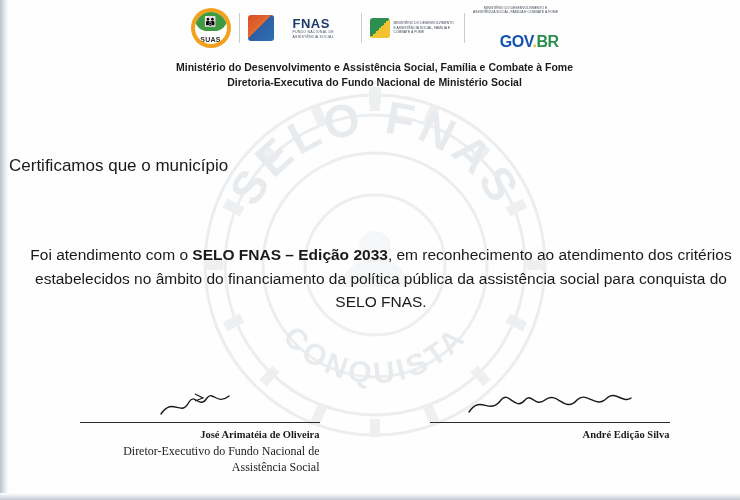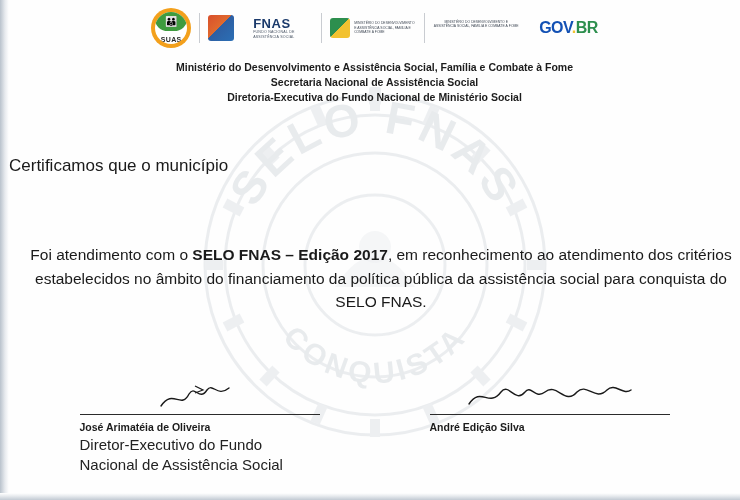--- a/index.html
+++ b/index.html
@@ -161,22 +161,22 @@
   .min-logo .mtxt {
     font-size: 3.4px;
     color: #3f4855;
     line-height: 1.3;
     max-width: 62px;
   }
 
   
   .govbr {
     display: flex;
-    flex-direction: row;
-    align-items: flex-start;
+    flex-direction: column;
+    align-items: flex-end;
     gap: 20px;
   }
   .govbr .top {
     font-size: 3.4px;
     color: #3f4855;
     line-height: 1.25;
     text-align: center;
     max-width: 86px;
   }
   .govbr .brand {
@@ -242,41 +242,42 @@
     position: absolute;
     bottom: 18px;
     left: 0;
     width: 731px;
     display: flex;
     justify-content: center;
     gap: 110px;
   }
   .sig {
     width: 240px;
-    text-align: left;
+    text-align: right;
     position: relative;
+    font-family: Liberation Serif, serif;
   }
   .sig .scribble {
     height: 34px;
     display: flex;
     align-items: flex-end;
     justify-content: center;
   }
   .sig .rule {
     border-top: 1px solid #2b2b2b;
     margin: 2px 0 5px 0;
   }
   .sig .name {
     font-size: 10.5px;
     font-weight: bold;
     color: #1b1b1b;
     line-height: 1.35;
   }
   .sig .role {
-    font-size: 15px;
+    font-size: 12px;
     color: #222;
     line-height: 1.35;
   }
 </style>
 </head>
 <body>
 
 <div class="page">
 
   <div class="edge-left"></div>
@@ -374,28 +375,27 @@
           <div class="top">MINISTÉRIO DO DESENVOLVIMENTO E ASSISTÊNCIA SOCIAL, FAMÍLIA E COMBATE À FOME</div>
           <div class="brand">
             <span class="g">GOV</span><span class="b">.</span><span class="r">BR</span>
           </div>
         </div>
       </div>
     </div>
 
     <div class="header">
       <div>Ministério do Desenvolvimento e Assistência Social, Família e Combate à Fome</div>
-      <div>Secretaria Nacional de Assistência Social</div>
       <div>Diretoria-Executiva do Fundo Nacional de Ministério Social</div>
     </div>
 
     <div class="certify">Certificamos que o município</div>
 
     <div class="paragraph">
-      <span>Foi atendimento com o </span><b>SELO FNAS – Edição 2017</b><span>, em reconhecimento ao atendimento dos critérios estabelecidos no âmbito do financiamento da política pública da assistência social para conquista do SELO FNAS.</span>
+      <span>Foi atendimento com o </span><b>SELO FNAS – Edição 2033</b><span>, em reconhecimento ao atendimento dos critérios estabelecidos no âmbito do financiamento da política pública da assistência social para conquista do SELO FNAS.</span>
     </div>
 
     <div class="signatures">
 
       <div class="sig">
         <div class="scribble">
           <svg width="90" height="30" viewBox="0 0 90 30" aria-hidden="true">
             <path d="M6 24 C 18 6, 26 28, 34 12 C 40 2, 44 20, 52 8 C 58 0, 62 16, 74 6" fill="none" stroke="#1a1a1a" stroke-width="1.4" stroke-linecap="round"></path>
             <path d="M40 4 l 8 4 l -8 3" fill="none" stroke="#1a1a1a" stroke-width="1.2"></path>
           </svg>

